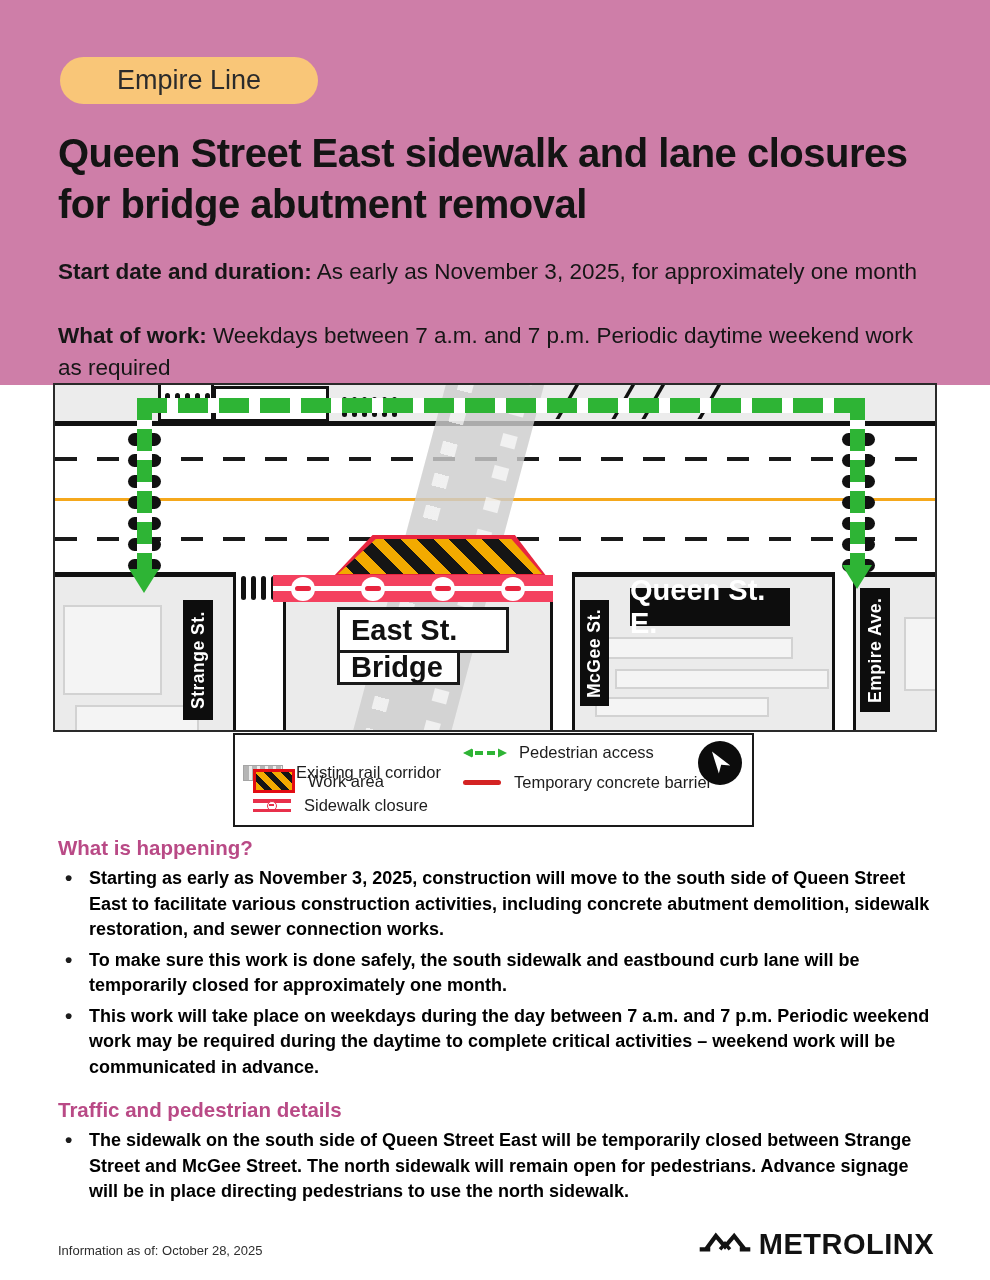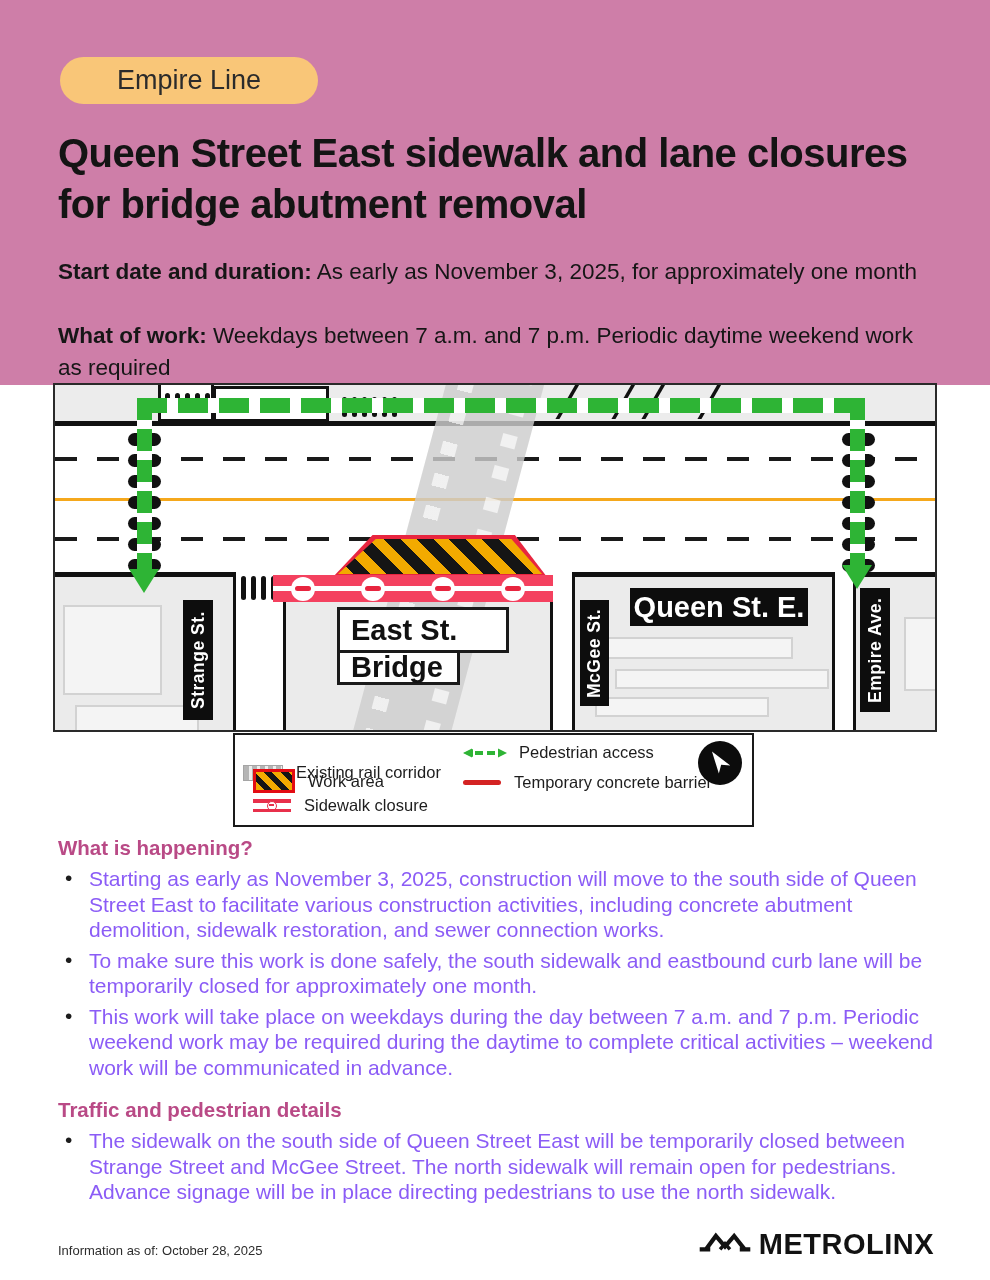--- a/index.html
+++ b/index.html
@@ -73,21 +73,21 @@
   .ic-close b{position:absolute;left:14px;top:1.5px;width:10px;height:10px;background:#fff;
         border:1.5px solid #e8304b;border-radius:50%;box-sizing:border-box;}
   .ic-close b:after{content:"";position:absolute;left:1px;top:2.5px;width:5px;height:2px;background:#e8304b;}
   .ic-barrier{width:38px;height:5px;background:#d42323;border-radius:3px;}
   .compass{position:absolute;right:10px;top:6px;width:44px;height:44px;background:#0c0c0c;border-radius:50%;}
 
   
   .content{position:absolute;left:58px;top:836px;width:878px;}
   .content h2{margin:0 0 6px 0;font-size:20.5px;color:#b94a86;font-weight:bold;}
   .content ul{list-style:none;margin:0 0 14px 0;padding:0;}
-  .content li{position:relative;padding-left:31px;font-size:21px;line-height:25.5px;color:#8b5cf6;margin-bottom:5px;}
+  .content li{position:relative;padding-left:31px;font-size:18px;line-height:25.5px;color:#000000;margin-bottom:5px;font-weight:bold;}
   .content li:before{content:"\2022";position:absolute;left:7px;top:-1px;font-size:21px;color:#1c1c1c;}
 
   
   .finfo{position:absolute;left:58px;top:1243px;font-size:13px;color:#2d2d2d;}
   .brand{position:absolute;right:56px;top:1228px;display:flex;gap:8px;}
   .brand span{font-size:29px;font-weight:bold;letter-spacing:0.5px;color:#121212;}
 </style>
 </head>
 <body>
 
@@ -201,21 +201,21 @@
 
     <div class="groute-h"></div>
     <div class="groute-v" style="left:82px;top:13px;height:172px;"></div>
     <div class="garrow" style="left:74px;top:184px;"></div>
     <div class="groute-v" style="left:795px;top:13px;height:168px;"></div>
     <div class="garrow" style="left:787px;top:180px;"></div>
 
     <div class="slabel vlabel" style="left:128px;top:215px;width:30px;height:120px;">Strange St.</div>
     <div class="slabel vlabel" style="left:525px;top:215px;width:29px;height:106px;">McGee St.</div>
     <div class="slabel vlabel" style="left:805px;top:203px;width:30px;height:124px;">Empire Ave.</div>
-    <div class="slabel" style="left:575px;top:203px;width:178px;height:38px;font-size:29px;">Queen St. E.</div>
+    <div class="slabel" style="left:575px;top:203px;width:160px;height:38px;font-size:29px;">Queen St. E.</div>
     <div class="bridgebox" style="left:282px;top:222px;width:172px;height:46px;">East St.</div>
     <div class="bridgebox" style="left:282px;top:265px;width:123px;height:35px;">Bridge</div>
   </div>
 
   <div class="legend">
     <div class="lrow" style="left:8px;top:8px;margin-top:20px;">
       <span class="ic-rail"></span>
       <span>Existing rail corridor</span>
     </div>
     <div class="lrow" style="left:18px;top:34px;">

